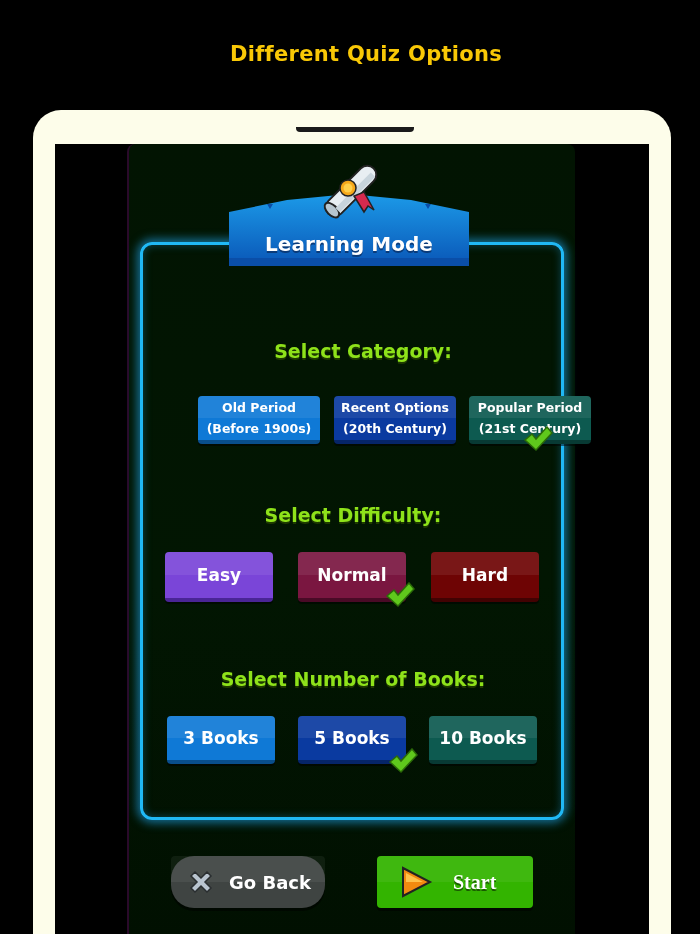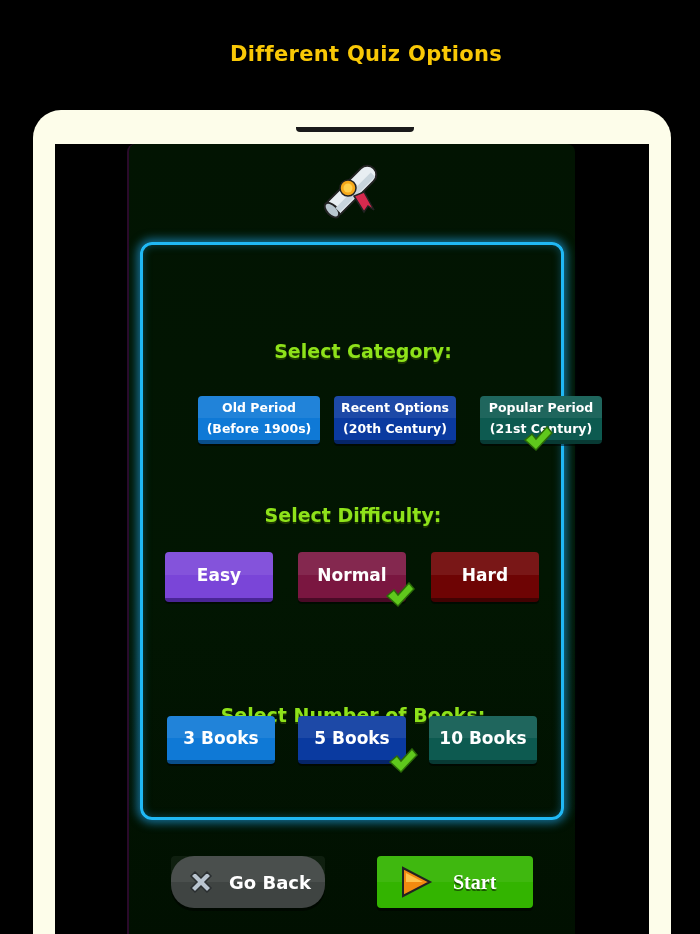--- a/index.html
+++ b/index.html
@@ -87,20 +87,35 @@
 
 <div class="caption">Different Quiz Options</div>
 
 <div class="device">
   <div class="speaker"></div>
   <div class="screen">
     <div class="game">
 
       <div class="panel"></div>
 
+      <div class="banner">
+        <svg width="244" height="74" viewBox="0 0 244 74">
+          <defs>
+            <linearGradient id="bg1" x1="0" y1="0" x2="0" y2="1">
+              <stop offset="0" stop-color="#1c9ae8"></stop>
+              <stop offset="1" stop-color="#0a58b8"></stop>
+            </linearGradient>
+          </defs>
+          <path d="M2 18 L60 6 L122 0 L184 6 L242 18 L242 70 L2 70 Z" fill="url(#bg1)"></path>
+          <path d="M2 64 L242 64 L242 72 L2 72 Z" fill="#0a4ea8"></path>
+          <path d="M40 10 l3 5 l3 -5" fill="#0a4ea8"></path>
+          <path d="M198 10 l3 5 l3 -5" fill="#0a4ea8"></path>
+        </svg>
+        <div class="banner-title">Learning Mode</div>
+      </div>
 
       <svg class="scroll-icon" viewBox="0 0 74 74" style="left:185px;top:10px;">
         <g transform="rotate(-45 37 37)">
           <rect x="5" y="28" width="64" height="18" rx="9" fill="#e8eef2" stroke="#222" stroke-width="2"></rect>
           <ellipse cx="10" cy="37" rx="5" ry="9" fill="#b8c6cf" stroke="#222" stroke-width="2"></ellipse>
           <rect x="14" y="38" width="50" height="6" fill="#c8d4dc"></rect>
         </g>
         <path d="M40 42 L50 58 L54 52 L60 56 L50 38 Z" fill="#d62a4e" stroke="#222" stroke-width="1.5"></path>
         <circle cx="34" cy="34" r="8" fill="#f6a81a" stroke="#222" stroke-width="1.5"></circle>
         <circle cx="34" cy="34" r="4.5" fill="#ffcf4a"></circle>
@@ -111,21 +126,21 @@
       <div class="opt cat" style="left:26px;background:#0f79d6;">
         <div class="sheen"></div>
         <span>Old Period</span>
         <span>(Before 1900s)</span>
       </div>
       <div class="opt cat" style="left:162px;background:#0a3aa0;">
         <div class="sheen"></div>
         <span>Recent Options</span>
         <span>(20th Century)</span>
       </div>
-      <div class="opt cat" style="left:308px;background:#0d5a50;">
+      <div class="opt cat" style="left:297px;background:#0d5a50;">
         <div class="sheen"></div>
         <span>Popular Period</span>
         <span>(21st Century)</span>
       </div>
       <svg class="check" style="left:394px;top:282px;" viewBox="0 0 30 26">
         <path d="M2 14 L9 8 L13 13 L24 1 L29 7 L13 24 Z" fill="#5fc81c" stroke="#2b6a08" stroke-width="1.5"></path>
       </svg>
 
       <div class="section-title" style="top:360px;">Select Difficulty:</div>
 
@@ -138,21 +153,21 @@
         <span>Normal</span>
       </div>
       <div class="opt diff" style="left:302px;background:#6e0404;border-bottom-color:#420202;">
         <div class="sheen"></div>
         <span>Hard</span>
       </div>
       <svg class="check" style="left:256px;top:438px;" viewBox="0 0 30 26">
         <path d="M2 14 L9 8 L13 13 L24 1 L29 7 L13 24 Z" fill="#5fc81c" stroke="#2b6a08" stroke-width="1.5"></path>
       </svg>
 
-      <div class="section-title" style="top:524px;margin-top:36px;">Select Number of Books:</div>
+      <div class="section-title" style="top:524px;">Select Number of Books:</div>
 
       <div class="opt books" style="left:38px;background:#0f79d6;">
         <div class="sheen"></div>
         <span>3 Books</span>
       </div>
       <div class="opt books" style="left:169px;background:#0a3aa0;">
         <div class="sheen"></div>
         <span>5 Books</span>
       </div>
       <div class="opt books" style="left:300px;background:#0d5a50;">

